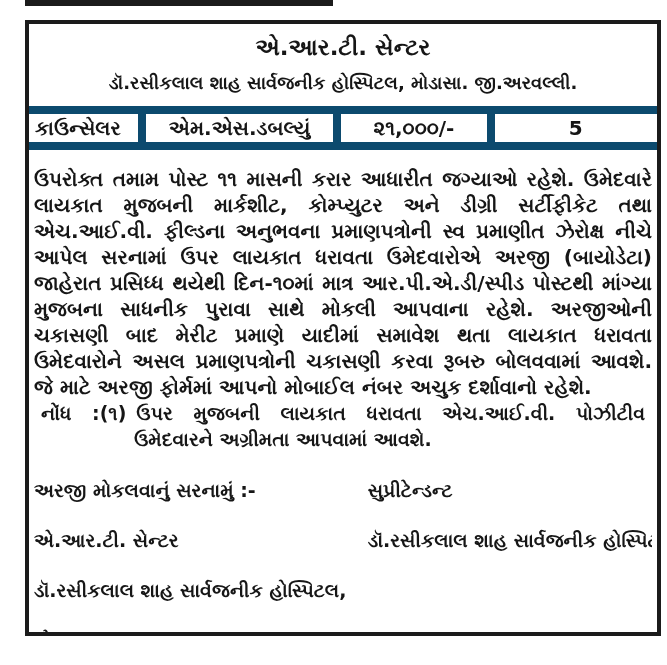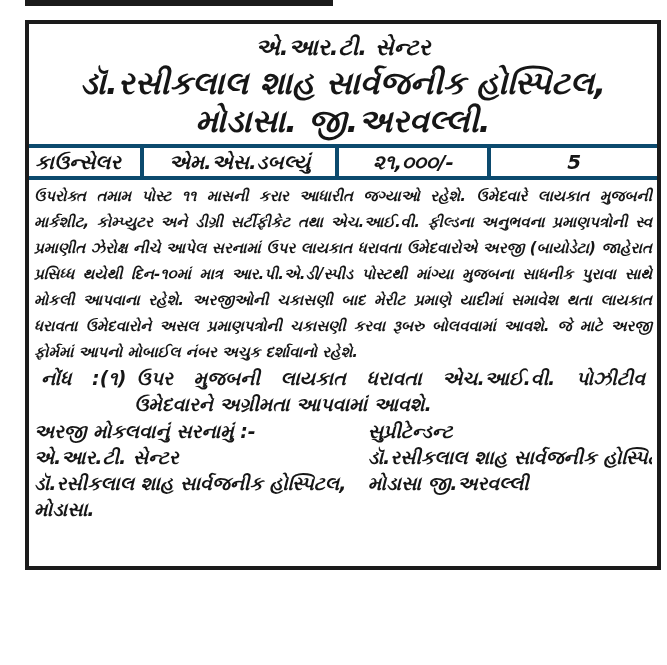--- a/index.html
+++ b/index.html
@@ -23,67 +23,66 @@
     top: 0;
     width: 308px;
     height: 6px;
     background: #1b1b1b;
   }
   .notice-box {
     position: absolute;
     left: 25px;
     top: 20px;
     width: 636px;
-    height: 550px;
+    height: 616px;
     box-sizing: border-box;
     border: 4px solid #1b1b1b;
     background: #ffffff;
     overflow: hidden;
-    font-style: italic;
   }
   .header-block {
     text-align: center;
     padding: 6px 4px 4px 4px;
   }
   .header-line1 {
     font-size: 23px;
     line-height: 34px;
   }
   .header-line2 {
-    font-size: 32px;
+    font-size: 18px;
     line-height: 38px;
   }
   table.vacancy-table {
     width: 100%;
     border-collapse: collapse;
     table-layout: fixed;
   }
   table.vacancy-table th,
   table.vacancy-table td {
-    border: 4px solid #0c4a6e;
+    border: 8px solid #0c4a6e;
     font-size: 20px;
     font-weight: bold;
     padding: 1px 6px;
     height: 26px;
     text-align: center;
     overflow: hidden;
     white-space: nowrap;
   }
   table.vacancy-table .col-post { width: 17.5%; text-align: left; }
   table.vacancy-table .col-qual { width: 31.5%; }
   table.vacancy-table .col-pay  { width: 24%; }
   table.vacancy-table .col-seat { width: 27%; }
   table.vacancy-table th.col-post, table.vacancy-table td.col-post { border-left: none; }
   table.vacancy-table th.col-seat, table.vacancy-table td.col-seat { border-right: none; }
   table.vacancy-table tr:first-child th { border-top: none; }
   .body-paragraph {
-    font-size: 15px;
+    font-size: 20px;
     line-height: 26px;
     text-align: justify;
-    padding: 3px 5px 0 5px;
+    padding: 16px 5px 0 5px;
   }
   .notes {
     font-size: 19px;
     line-height: 26px;
     padding: 0 12px;
   }
   .note-1 {
     padding-left: 93px;
     text-indent: -93px;
     text-align: justify;
@@ -95,21 +94,21 @@
   }
   .note-num { margin-right: 10px; }
   .footer-cols {
     display: flex;
     font-size: 19px;
     line-height: 26px;
     padding: 1px 5px 0 5px;
   }
   .footer-left  { width: 54%; }
   .footer-right { width: 46%; }
-  .footer-line { white-space: nowrap; overflow: hidden; }
+  .footer-line { white-space: nowrap; overflow: hidden; margin-top: 24px; }
 </style>
 </head>
 <body>
 
 <div class="top-bar"></div>
 
 <div class="notice-box">
 
   <div class="header-block">
     <div class="header-line1">એ.આર.ટી. સેન્ટર</div>
@@ -138,17 +137,16 @@
   <div class="footer-cols">
     <div class="footer-left">
       <div class="footer-line">અરજી મોકલવાનું સરનામું :-</div>
       <div class="footer-line">એ.આર.ટી. સેન્ટર</div>
       <div class="footer-line">ડૉ.રસીકલાલ શાહ સાર્વજનીક હોસ્પિટલ,</div>
       <div class="footer-line">મોડાસા.</div>
     </div>
     <div class="footer-right">
       <div class="footer-line">સુપ્રીટેન્ડન્ટ</div>
       <div class="footer-line">ડૉ.રસીકલાલ શાહ સાર્વજનીક હોસ્પિટલ</div>
-      <div class="footer-line">મોડાસા જી.અરવલ્લી</div>
     </div>
   </div>
 
 </div>
 
 </body></html>

